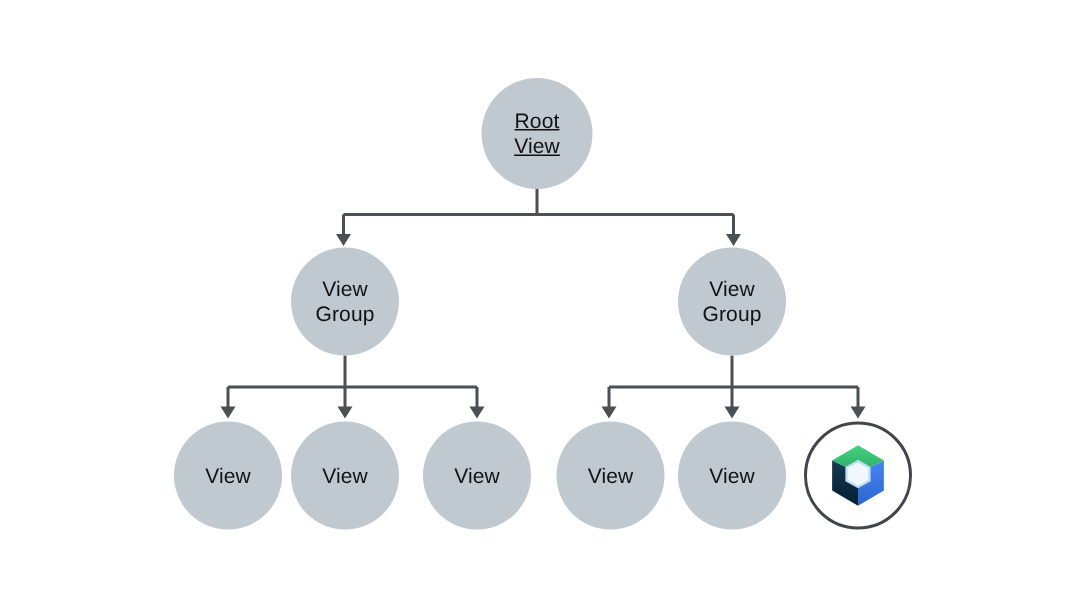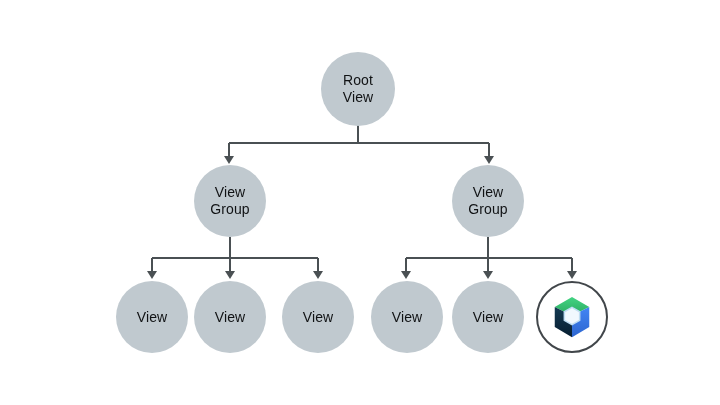--- a/index.html
+++ b/index.html
@@ -32,20 +32,21 @@
     color: #101214;
     font-size: 14px;
     line-height: 17px;
     letter-spacing: 0.1px;
     box-sizing: border-box;
     padding: 0 10px;
   }
   .node.root {
     width: 74px;
     height: 74px;
+    text-decoration: underline;
   }
   .node.compose {
     background: #ffffff;
     border: 2px solid #41464a;
     padding: 0;
   }
   .node.compose svg { display: block; }
 </style>
 </head>
 <body>

